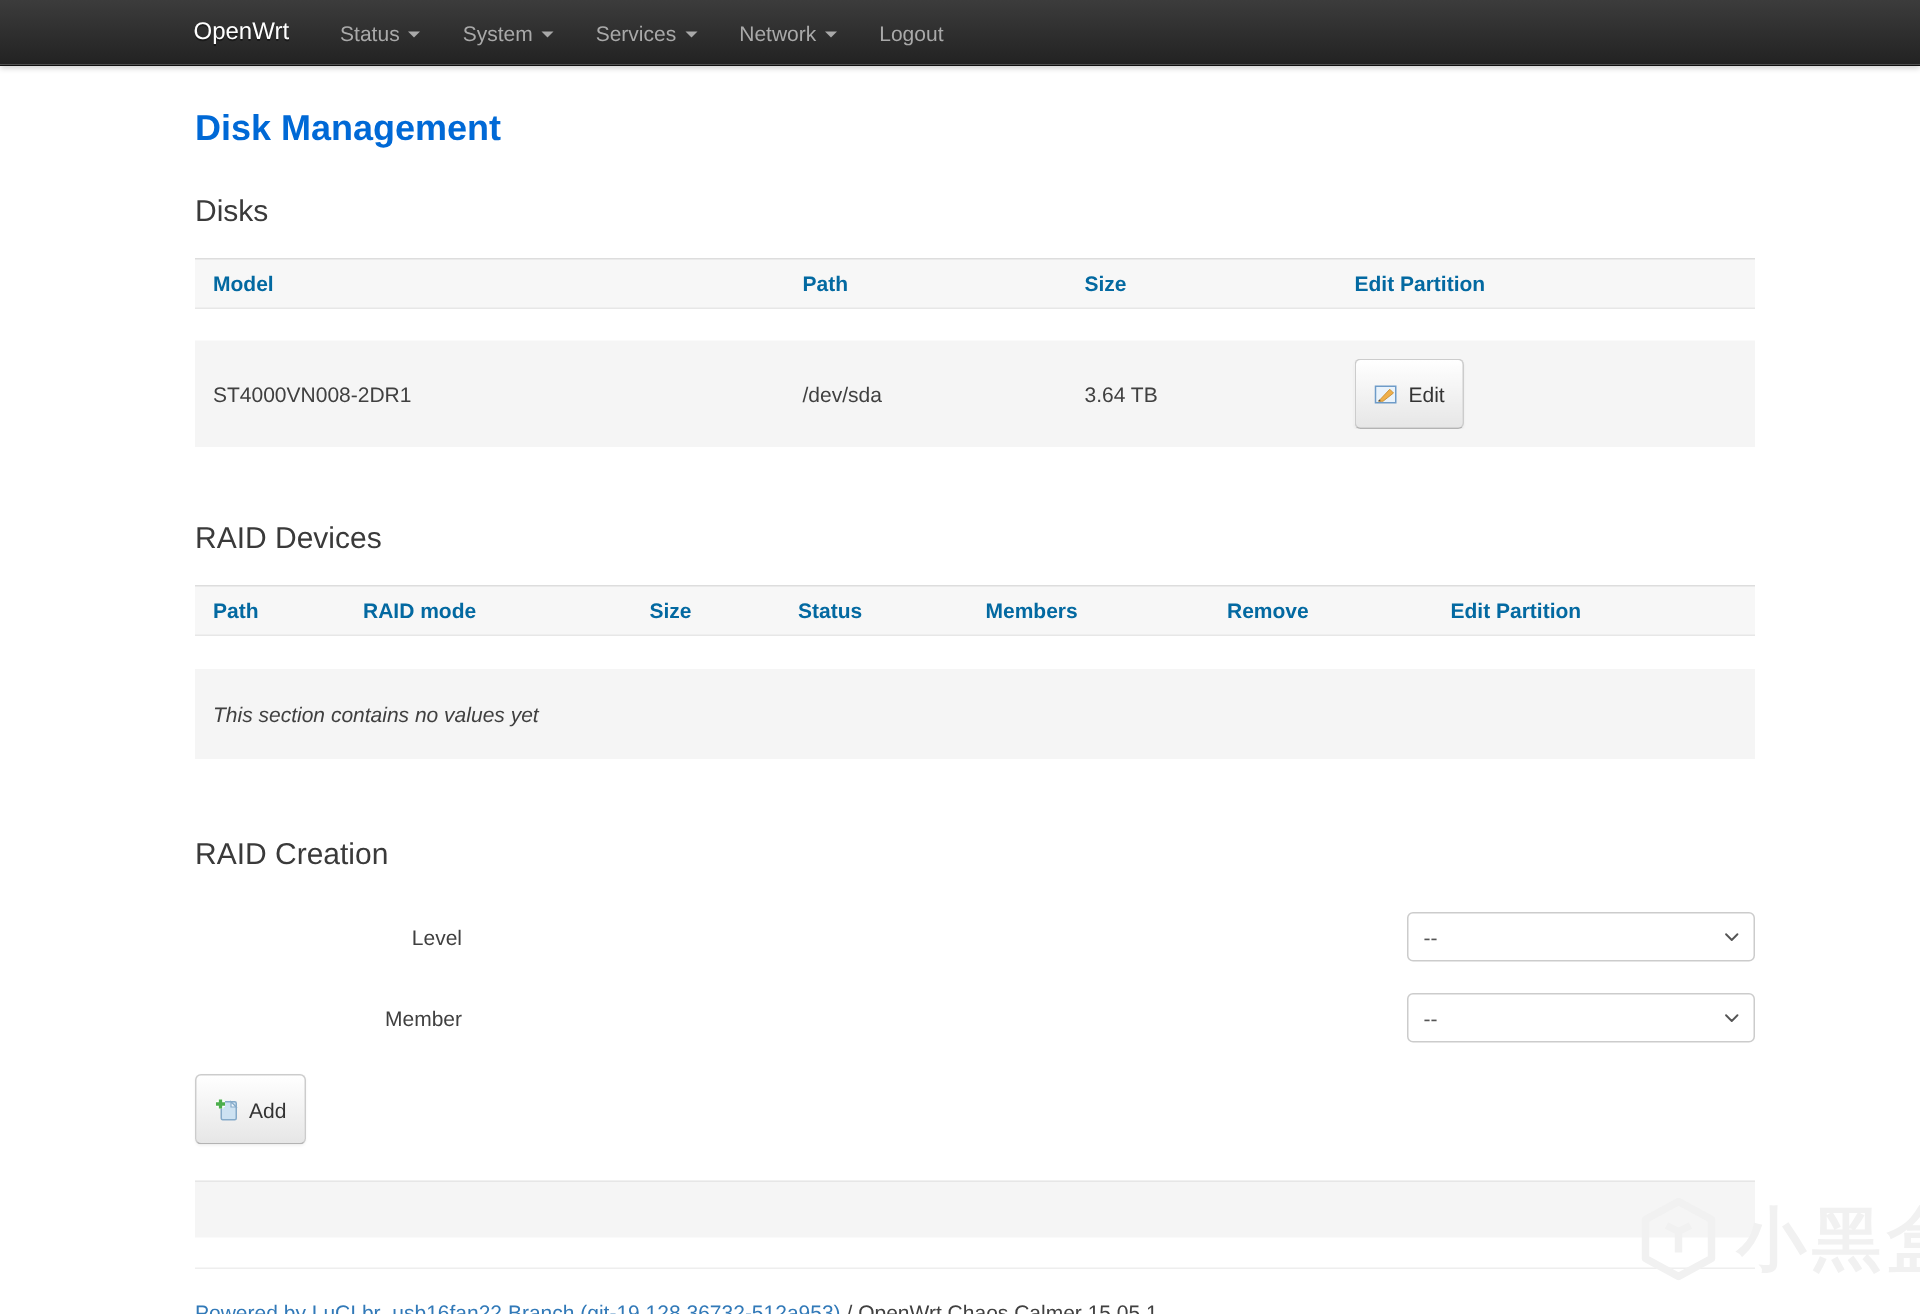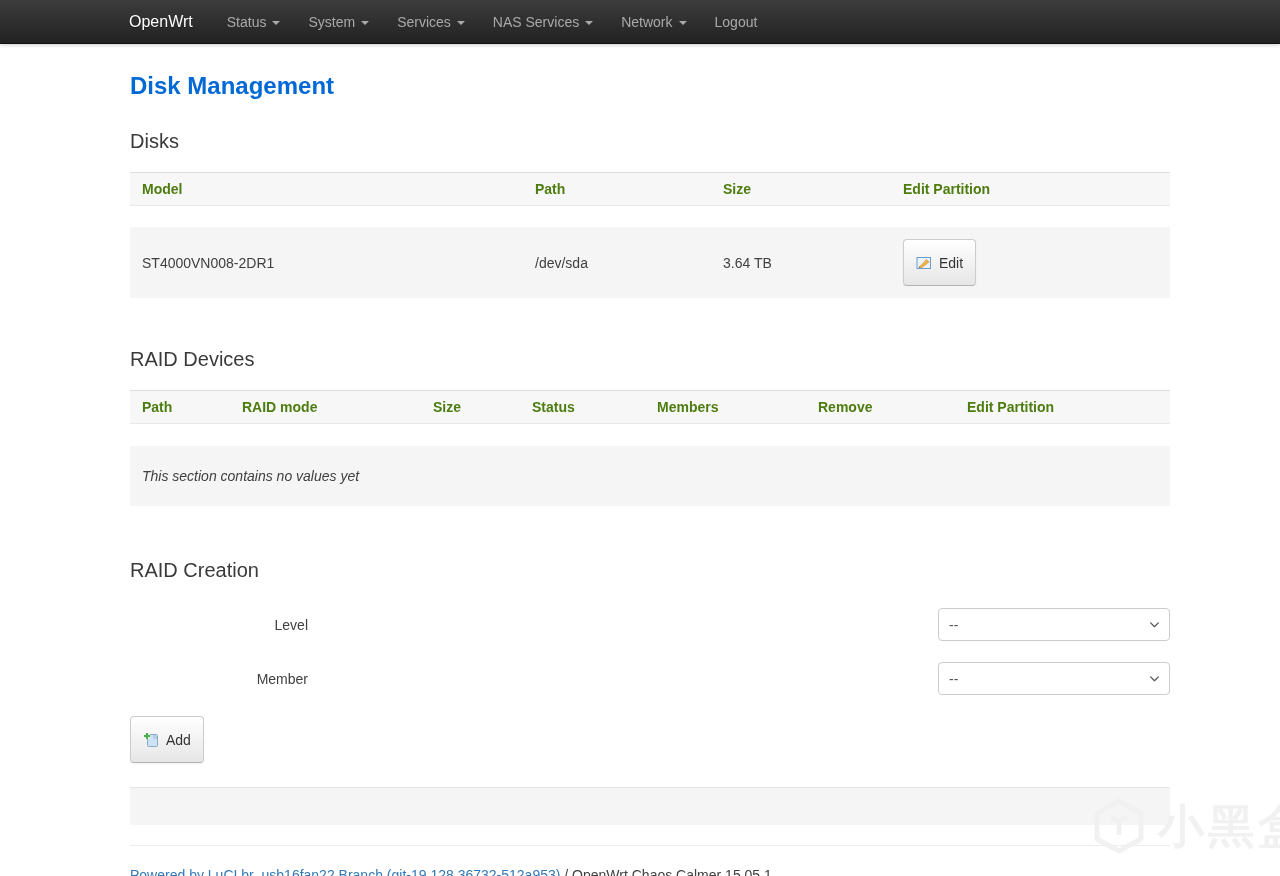--- a/index.html
+++ b/index.html
@@ -79,21 +79,21 @@
   
   .cbi-table { width: 100%; }
   .cbi-thead {
     display: flex;
     margin-top: 19px;
     background: #f7f7f7;
     border-top: 1px solid #dddddd;
     border-bottom: 1px solid #e7e7e7;
     padding: 8px 0;
     font-weight: bold;
-    color: #4d7c0f;
+    color: #0369a1;
   }
   .cbi-cell { padding-left: 12px; flex: 0 0 auto; overflow: hidden; }
 
   
   .disks-c0 { width: 393px; }
   .disks-c1 { width: 188px; }
   .disks-c2 { width: 180px; }
   .disks-c3 { width: 279px; }
 
   
@@ -232,24 +232,20 @@
     <span class="nav-item">
       <span>Status</span>
       <span class="caret"></span>
     </span>
     <span class="nav-item">
       <span>System</span>
       <span class="caret"></span>
     </span>
     <span class="nav-item">
       <span>Services</span>
-      <span class="caret"></span>
-    </span>
-    <span class="nav-item">
-      <span>NAS Services</span>
       <span class="caret"></span>
     </span>
     <span class="nav-item">
       <span>Network</span>
       <span class="caret"></span>
     </span>
     <span class="nav-item">
       <span>Logout</span>
     </span>
   </div>

